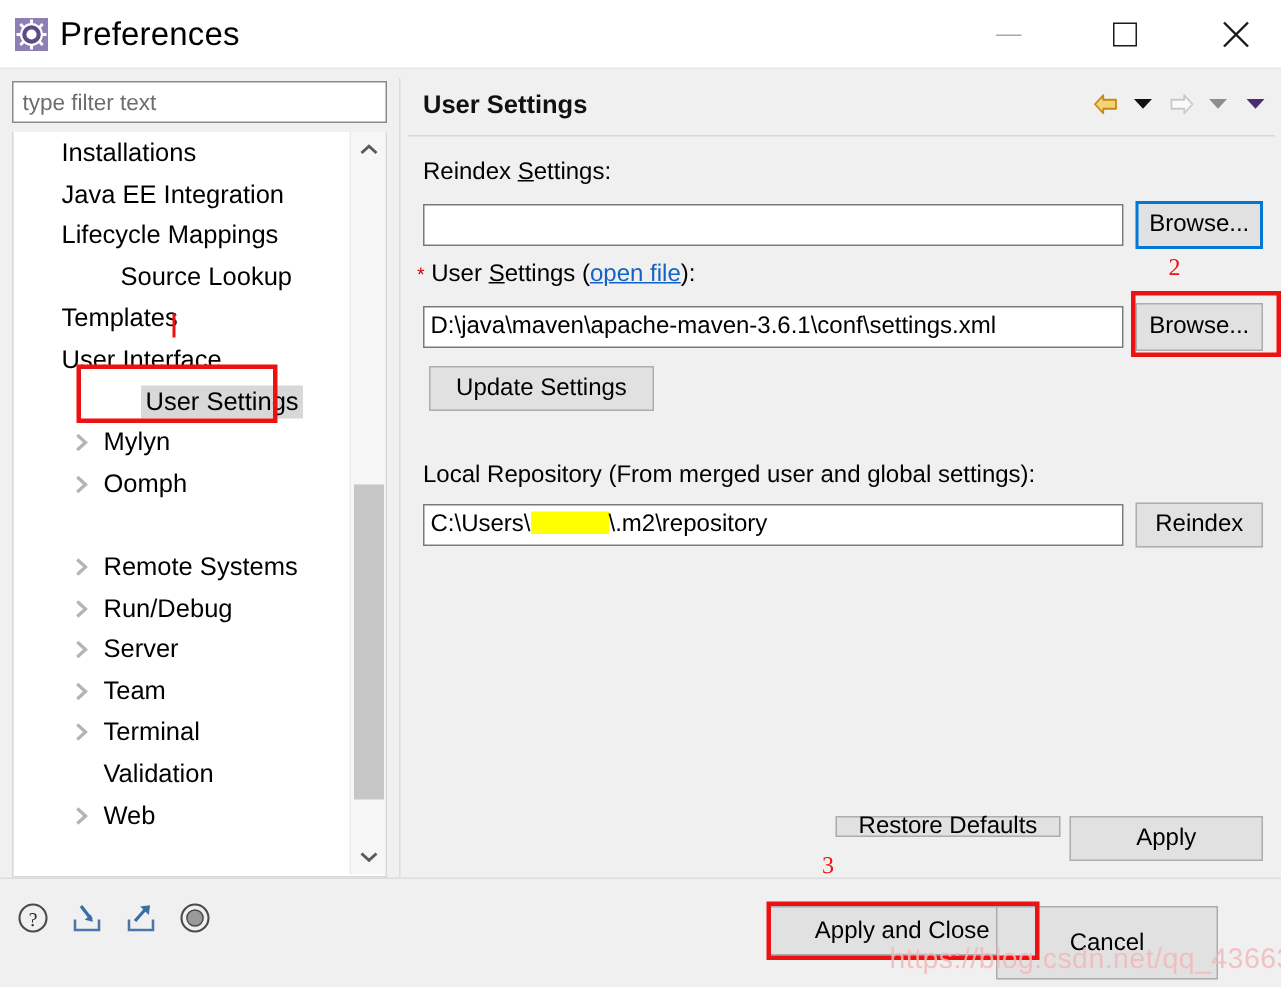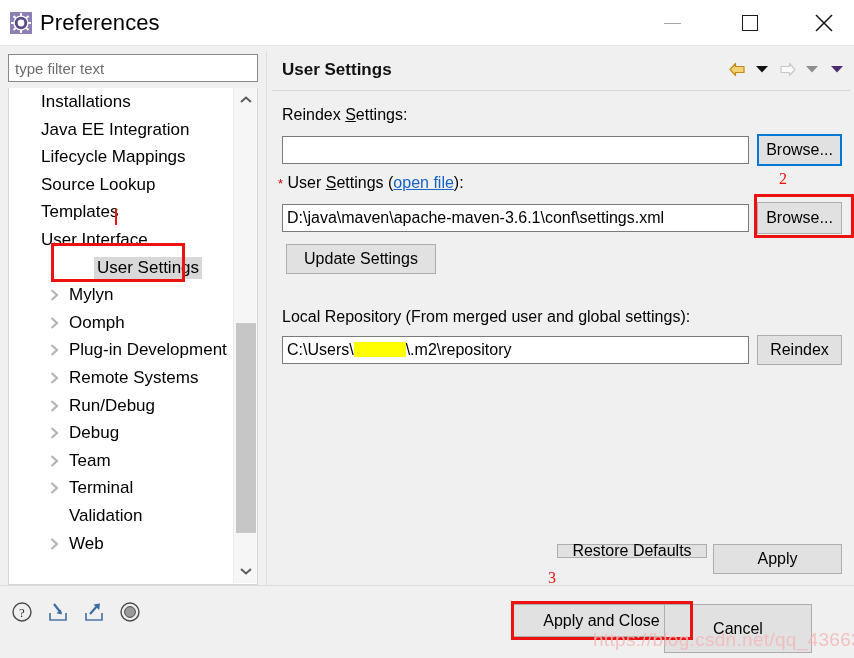--- a/index.html
+++ b/index.html
@@ -226,21 +226,21 @@
     <div class="tree-inner" id="tree-inner" style="margin-top: -1px;">
         <div class="tree-item child" style="top: 1px;">
           <span class="lbl">Installations</span>
         </div>
         <div class="tree-item child" style="top: 28.6px;">
           <span class="lbl">Java EE Integration</span>
         </div>
         <div class="tree-item child" style="top: 56.2px;">
           <span class="lbl">Lifecycle Mappings</span>
         </div>
-        <div class="tree-item child" style="top: 83.8px;">
+        <div class="tree-item child" style="top: 83.8px; justify-content: center;">
           <span class="lbl">Source Lookup</span>
         </div>
         <div class="tree-item child" style="top: 111.4px;">
           <span class="lbl">Templates</span>
         </div>
         <div class="tree-item child" style="top: 139px;">
           <span class="lbl">User Interface</span>
         </div>
         <div class="tree-item selected child" style="top: 166.6px;">
           <span class="lbl">User Settings</span>
@@ -254,28 +254,20 @@
           <span class="lbl">Mylyn</span>
         </div>
         <div class="tree-item top" style="top: 221.8px;">
           <span class="twisty">
             <svg width="11" height="14" viewBox="0 0 11 14">
               <polyline points="2.5,2 8,7 2.5,12" fill="none" stroke="#b4b4b4" stroke-width="2.2"></polyline>
             </svg>
           </span>
           <span class="lbl">Oomph</span>
         </div>
-        <div class="tree-item top" style="top: 249.4px;">
-          <span class="twisty">
-            <svg width="11" height="14" viewBox="0 0 11 14">
-              <polyline points="2.5,2 8,7 2.5,12" fill="none" stroke="#b4b4b4" stroke-width="2.2"></polyline>
-            </svg>
-          </span>
-          <span class="lbl">Plug-in Development</span>
-        </div>
         <div class="tree-item top" style="top: 277px;">
           <span class="twisty">
             <svg width="11" height="14" viewBox="0 0 11 14">
               <polyline points="2.5,2 8,7 2.5,12" fill="none" stroke="#b4b4b4" stroke-width="2.2"></polyline>
             </svg>
           </span>
           <span class="lbl">Remote Systems</span>
         </div>
         <div class="tree-item top" style="top: 304.6px;">
           <span class="twisty">
@@ -284,21 +276,21 @@
             </svg>
           </span>
           <span class="lbl">Run/Debug</span>
         </div>
         <div class="tree-item top" style="top: 332.2px;">
           <span class="twisty">
             <svg width="11" height="14" viewBox="0 0 11 14">
               <polyline points="2.5,2 8,7 2.5,12" fill="none" stroke="#b4b4b4" stroke-width="2.2"></polyline>
             </svg>
           </span>
-          <span class="lbl">Debug</span>
+          <span class="lbl">Server</span>
         </div>
         <div class="tree-item top" style="top: 359.8px;">
           <span class="twisty">
             <svg width="11" height="14" viewBox="0 0 11 14">
               <polyline points="2.5,2 8,7 2.5,12" fill="none" stroke="#b4b4b4" stroke-width="2.2"></polyline>
             </svg>
           </span>
           <span class="lbl">Team</span>
         </div>
         <div class="tree-item top" style="top: 387.4px;">

